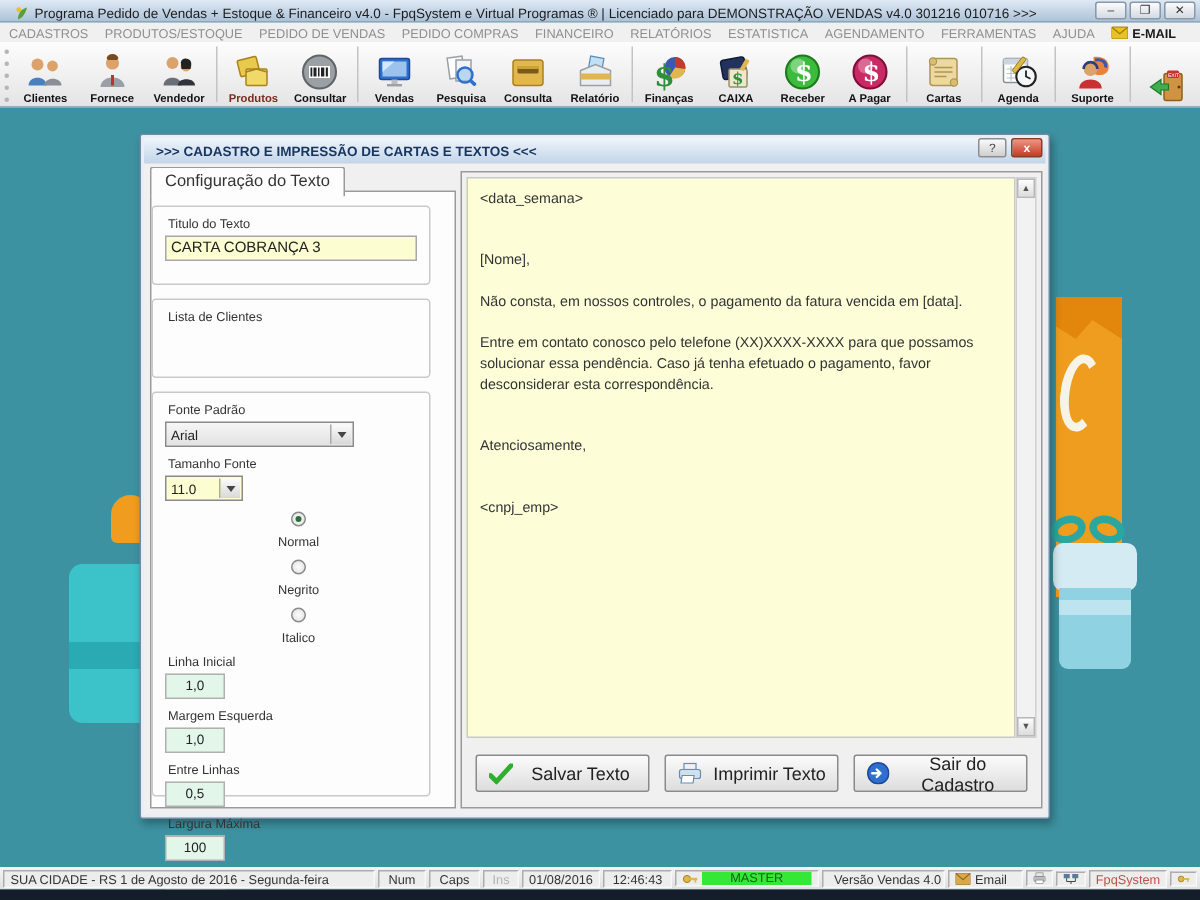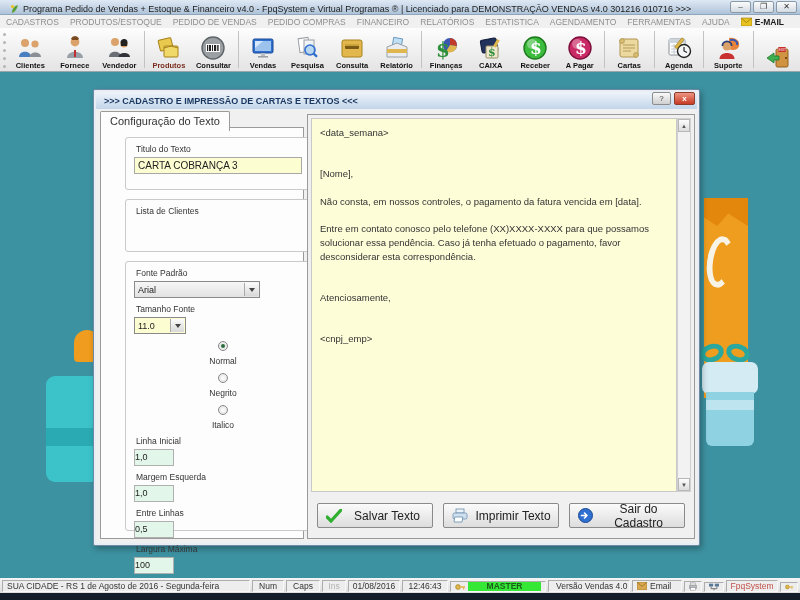--- a/index.html
+++ b/index.html
@@ -72,21 +72,21 @@
     border:1px solid #8d3b2a; border-radius:2px; font-size:8px; text-align:center; line-height:12px;
     color:#fff; font-weight:bold; }
 
   .tabs { position:absolute; left:6px; top:21px; display:flex; font-size:11px;flex-direction:column; }
   .tab { padding:3px 9px 2px; border:1px solid #9a9a9a; border-bottom:none; background:#e4e4e4;
     color:#333; margin-right:1px; border-radius:2px 2px 0 0; }
   .tab.active { background:#fdfdfd; font-weight:normal; position:relative; z-index:2; padding-bottom:4px; }
 
   .left-panel { position:absolute; left:6px; top:37px; width:204px; height:412px;
     background:#fdfdfd; border:1px solid #9a9a9a; }
-  .group { position:absolute; left:24px; width:186px; border:1px solid #c9c9c9; border-radius:3px; background:#fdfdfd; }
+  .group { position:absolute; left:0; width:186px; border:1px solid #c9c9c9; border-radius:3px; background:#fdfdfd; }
   .g1 { top:9px;  height:53px; }
   .g2 { top:71px; height:53px; }
   .g3 { top:133px; height:270px; }
   .flabel { font-size:8.5px; color:#333; margin:6px 0 3px 10px; }
   .tinput { margin-left:8px; width:168px; height:17px; border:1px solid #a8a8a8;
     background:#fdfdd2; font-size:10px; padding:0 3px; line-height:15px; color:#222;
     font-family:"Liberation Sans",sans-serif; white-space:nowrap; overflow:hidden; }
   .combo { margin-left:8px; width:168px; height:17px; border:1px solid #8a8a8a;
     background:linear-gradient(#f6f6f6,#e2e2e2); font-size:9px; display:flex; align-items:center;
     color:#222; position:relative; padding-left:3px; }
@@ -95,46 +95,46 @@
   .combo .arrowbox { position:absolute; right:1px; top:1px; bottom:1px; width:14px;
     background:linear-gradient(#fbfbfb,#d8d8d8); border-left:1px solid #aaa;
     display:flex; align-items:center; justify-content:center; }
   .combo .arrowbox b { width:0; height:0; border:3px solid transparent; border-top:4px solid #444; margin-top:3px; }
   .radio-row { display:flex; align-items:center; gap:5px; margin:7px 0 0 10px; font-size:8.5px; color:#333;flex-direction:column; }
   .radio { width:10px; height:10px; border-radius:50%; border:1px solid #8a8a8a;
     background:radial-gradient(#fff,#dcdcdc); position:relative; }
   .radio.on::after { content:""; position:absolute; left:2px; top:2px; width:4px; height:4px;
     border-radius:50%; background:#2c6e3c; }
   .ninput { margin-left:8px; width:40px; height:17px; border:1px solid #b0b0b0; background:#e2f7ea;
-    font-size:9px; line-height:15px; color:#222; }
+    font-size:9px; text-align:center; line-height:15px; color:#222; }
 
   .right-panel { position:absolute; left:213px; top:24px; width:388px; height:425px;
     background:#f0f0f0; border:1px solid #9a9a9a; }
   .textarea { position:absolute; left:3px; top:3px; width:366px; height:374px;
     background:#fdfdd8; border:1px solid #c9c9c9; padding:7px 8px; font-size:9.5px;
     color:#333; line-height:1.45; white-space:pre-wrap; overflow:hidden; }
   .vscroll { position:absolute; right:3px; top:3px; width:14px; height:374px; background:#f2f2f2;
     border:1px solid #d0d0d0; }
   .varrow { position:absolute; left:0; width:12px; height:13px; background:linear-gradient(#fdfdfd,#dcdcdc);
     border:1px solid #b8b8b8; text-align:center; font-size:6px; line-height:12px; color:#555; }
   .varrow.up { top:0; } .varrow.down { bottom:0; }
   .btn-row { position:absolute; left:3px; right:3px; top:388px; display:flex; justify-content:space-between; padding:0 6px; }
   .wbtn { width:116px; height:25px; background:linear-gradient(#fbfbfb,#dddddd);
     border:1px solid #8a8a8a; border-radius:2px; display:flex; align-items:center;
     font-size:12px; color:#222; padding-left:8px; gap:6px; }
   .wbtn .t { flex:1; text-align:center; padding-right:6px; }
 
   
   .statusbar { position:absolute; left:0; top:578px; width:800px; height:15px;
-    background:linear-gradient(#f4f4f4,#dfdfdf); display:flex; align-items:flex-end; gap:2px; padding:1px 2px; font-size:8.5px; color:#333; }
+    background:linear-gradient(#f4f4f4,#dfdfdf); display:flex; align-items:center; gap:2px; padding:1px 2px; font-size:8.5px; color:#333; }
   .scell { border:1px solid; border-color:#adadad #f8f8f8 #f8f8f8 #adadad; background:#ededed;
     display:flex; align-items:center; padding:0 4px; white-space:nowrap; overflow:hidden; }
   .scell.loc { flex:1; }
   .scell.gray { color:#b3b3b3; }
-  .master-box { background:#35e835; color:#1c5c1c; font-weight:bold; flex:1; text-align:center;
+  .master-box { background:#35e835; color:#1c5c1c; font-weight:normal; flex:1; text-align:center;
     height:9px; line-height:9px; margin-left:3px; }
   .scell .fpq { color:#c2504a; }
   .bottomstrip { position:absolute; left:0; top:593px; width:800px; height:7px; background:#141e2a; }
   svg { display:block; }
 </style>
 </head>
 <body>
 
 <div class="screen">
 

